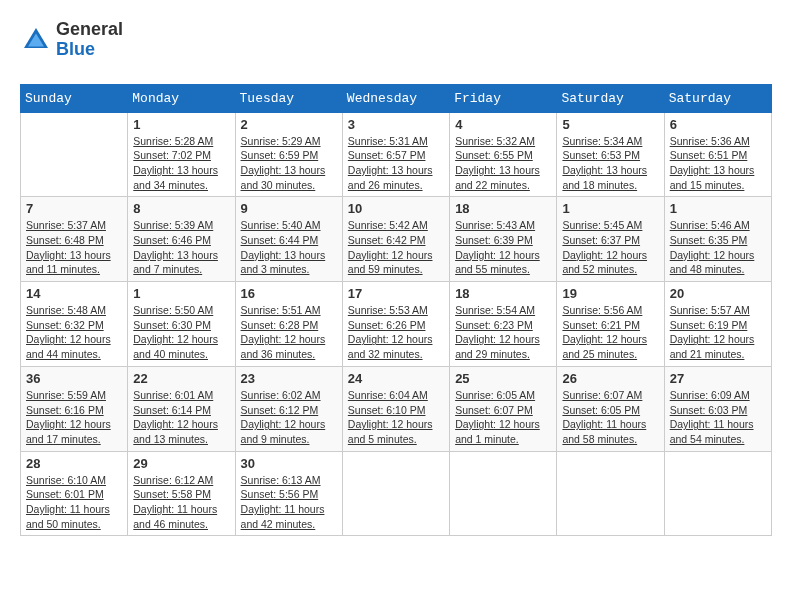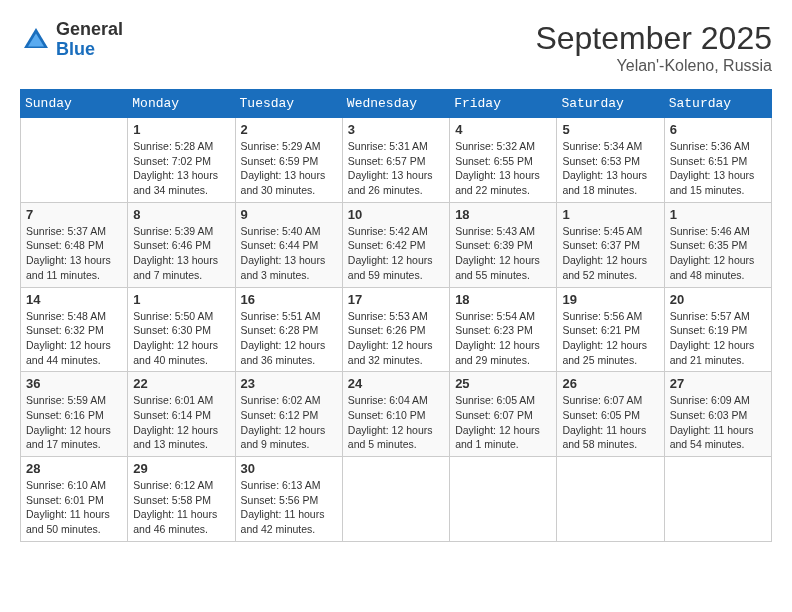--- a/index.html
+++ b/index.html
@@ -7,21 +7,21 @@
       font-family: Arial, sans-serif;
       background: #fff;
       width: 792px;
       min-height: 612px;
       padding: 20px;
     }
     .header {
       display: flex;
       justify-content: space-between;
       align-items: flex-start;
-      margin-bottom: 14px;
+      margin-bottom: 24px;
     }
     .logo {
       display: flex;
       align-items: center;
       gap: 4px;
     }
     .logo-text {
       font-size: 18px;
       font-weight: bold;
       line-height: 1.1;
@@ -69,20 +69,21 @@
       font-size: 13px;
       font-weight: bold;
       color: #333;
       display: block;
       margin-bottom: 2px;
     }
     .day-info {
       color: #333;
       line-height: 1.4;
       font-size: 10.5px;
+      text-decoration: underline;
     }
     .empty-cell {
       background: #f9f9f9;
     }
     tr:nth-child(even) td { background: #f9f9f9; }
     tr:nth-child(odd) td { background: #fff; }
     th { background: #1a6ebd !important; font-family: Liberation Mono, monospace; }
   </style>
 </head>
 <body>
@@ -91,24 +92,20 @@
   <div class="logo">
     <svg class="logo-icon" viewBox="0 0 40 40" xmlns="http://www.w3.org/2000/svg">
       <polygon points="20,5 35,30 5,30" fill="#1a6ebd"></polygon>
       <polygon points="20,12 30,28 10,28" fill="#5aabf0"></polygon>
     </svg>
     <div class="logo-text">
       <span class="logo-general">General</span><br>
       <span class="logo-blue">Blue</span>
     </div>
   </div>
-  <div class="title-block">
-    <div class="month-title">September 2025</div>
-    <div class="location-title">Yelan'-Koleno, Russia</div>
-  </div>
 </div>
 
 <table>
   <thead>
     <tr>
     <th>Sunday</th>
         <th>Monday</th>
         <th>Tuesday</th>
         <th>Wednesday</th>
         <th>Friday</th>

